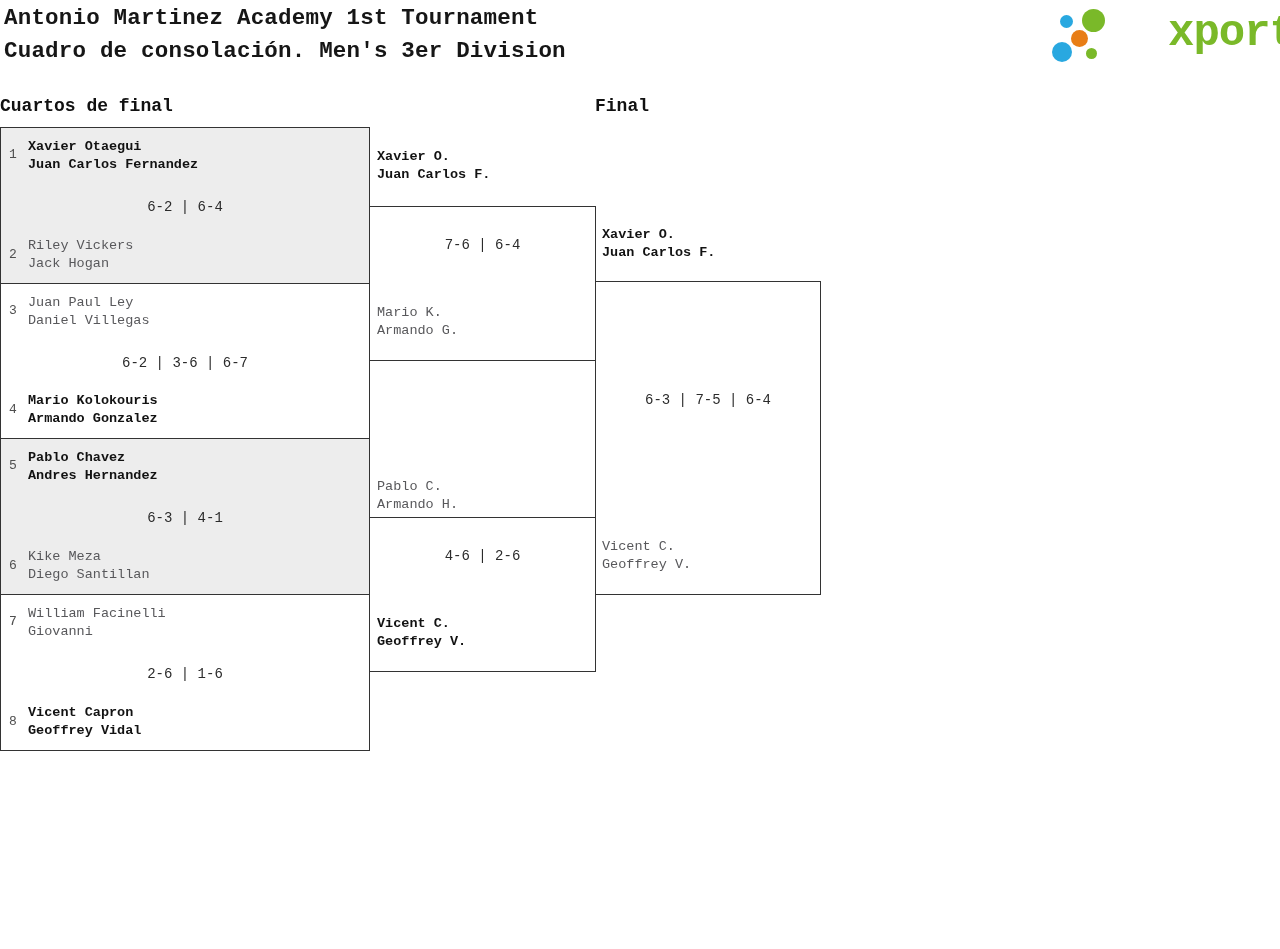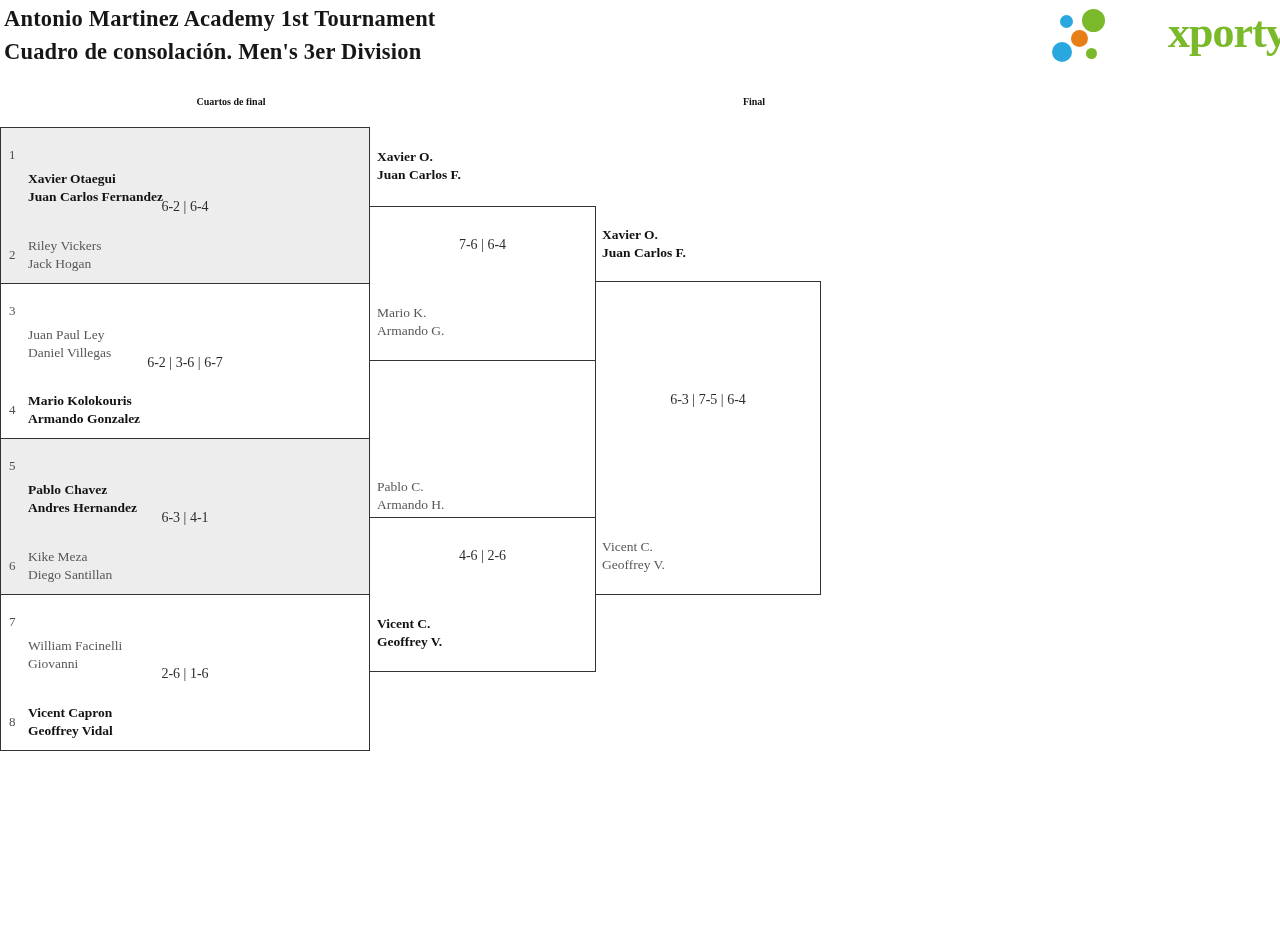--- a/index.html
+++ b/index.html
@@ -1,53 +1,53 @@
 <!DOCTYPE html>
 <html><head>
 <meta charset="utf-8">
 <style>
   html,body{margin:0;padding:0;background:#ffffff;}
   .page{
     position:relative;width:1280px;height:801px;background:#fff;overflow:hidden;
-    font-family:Liberation Serif, serif;color:#161616;
+    font-family:Liberation Mono, monospace;color:#161616;
   }
   .abs{position:absolute;}
   
   .title{left:4px;top:2px;font-size:22.5px;line-height:33px;font-weight:700;color:#161616;letter-spacing:.2px;}
   .logo{left:1050px;top:4px;width:226px;height:66px;cursor:pointer;}
   .dot{position:absolute;border-radius:50%;}
   .d-blue-s {left:10px;top:11px;width:13px;height:13px;}
   .d-green-l{left:32px;top:5px;width:23px;height:23px;}
   .d-orange {left:21px;top:26px;width:17px;height:17px;}
   .d-blue-l {left:2px; top:38px;width:20px;height:20px;}
   .d-green-s{left:36px;top:44px;width:11px;height:11px;}
   .wordmark{position:absolute;left:78px;top:-4px;font-size:44px;line-height:66px;font-weight:800;letter-spacing:-1px;margin-left:40px;}
   
-  .round-h{top:96px;height:22px;font-size:10px;font-weight:700;text-align:center;color:#111;padding-left:46px;}
+  .round-h{top:96px;height:22px;font-size:18px;font-weight:700;color:#111;}
   .rh1{left:0;width:370px;}
   .rh2{left:369px;width:227px;}
   .rh3{left:595px;width:226px;}
   
   .match{box-sizing:border-box;border:1px solid #333;left:0;width:370px;}
   .qf-shaded{background:#ededed;}
   .qf1{top:127px;height:157px;}
   .qf2{top:283px;height:156px;}
   .qf3{top:438px;height:157px;}
   .qf4{top:594px;height:157px;}
   .linebox{box-sizing:border-box;border:1px solid #333;background:transparent;}
   .sf1{left:369px;top:206px;width:227px;height:155px;}
   .sf2{left:369px;top:517px;width:227px;height:155px;}
   .fbox{left:595px;top:281px;width:226px;height:314px;}
   
   .seed{position:absolute;left:8px;width:16px;font-size:13px;color:#4f4f4f;line-height:14px;}
   .seed-top{top:20px;}
   .seed-bottom{bottom:21px;}
   .team{font-size:13.5px;line-height:18px;color:#58585b;font-weight:400;white-space:nowrap;}
   .team.winner{color:#121212;font-weight:700;}
-  .team-top{position:absolute;left:27px;top:10px;margin-top:32px;}
+  .team-top{position:absolute;left:27px;top:10px;}
   .team-bottom{position:absolute;left:27px;bottom:10px;}
   .score{position:absolute;left:0;right:0;text-align:center;font-size:14px;color:#2b2b2b;line-height:16px;}
   .qf .score{top:71px;}
   
   .lbl{position:absolute;}
   .sf1-top{left:377px;top:148px;}
   .sf1-bottom{left:377px;top:304px;}
   .sf1-score{left:369px;width:227px;top:237px;}
   .sf2-top{left:377px;top:478px;}
   .sf2-bottom{left:377px;top:615px;}

